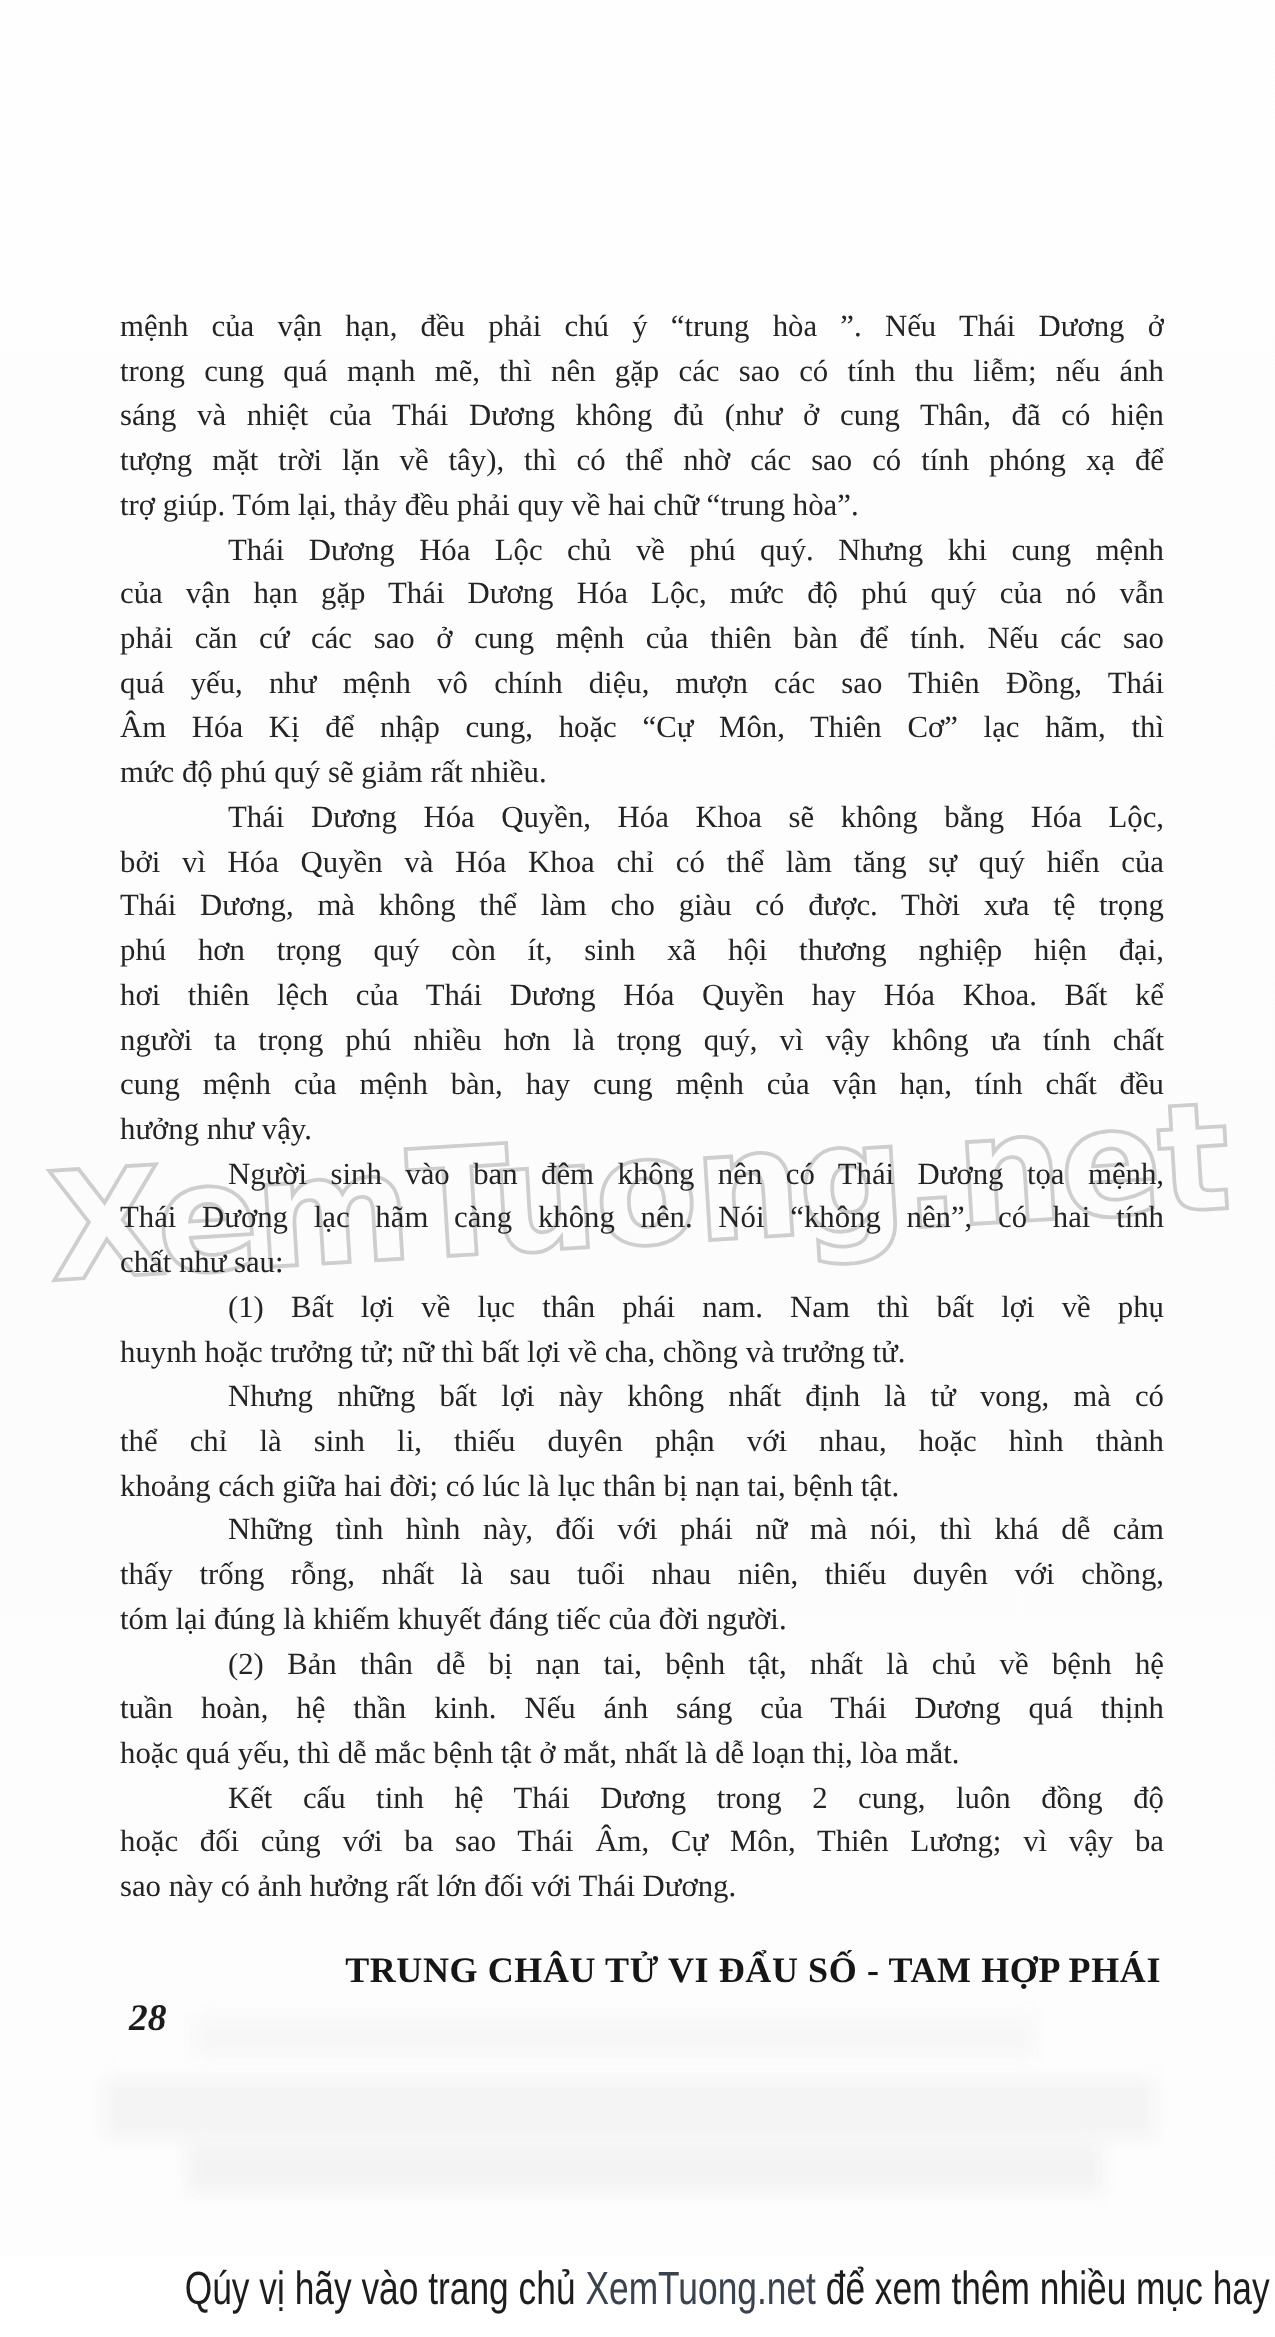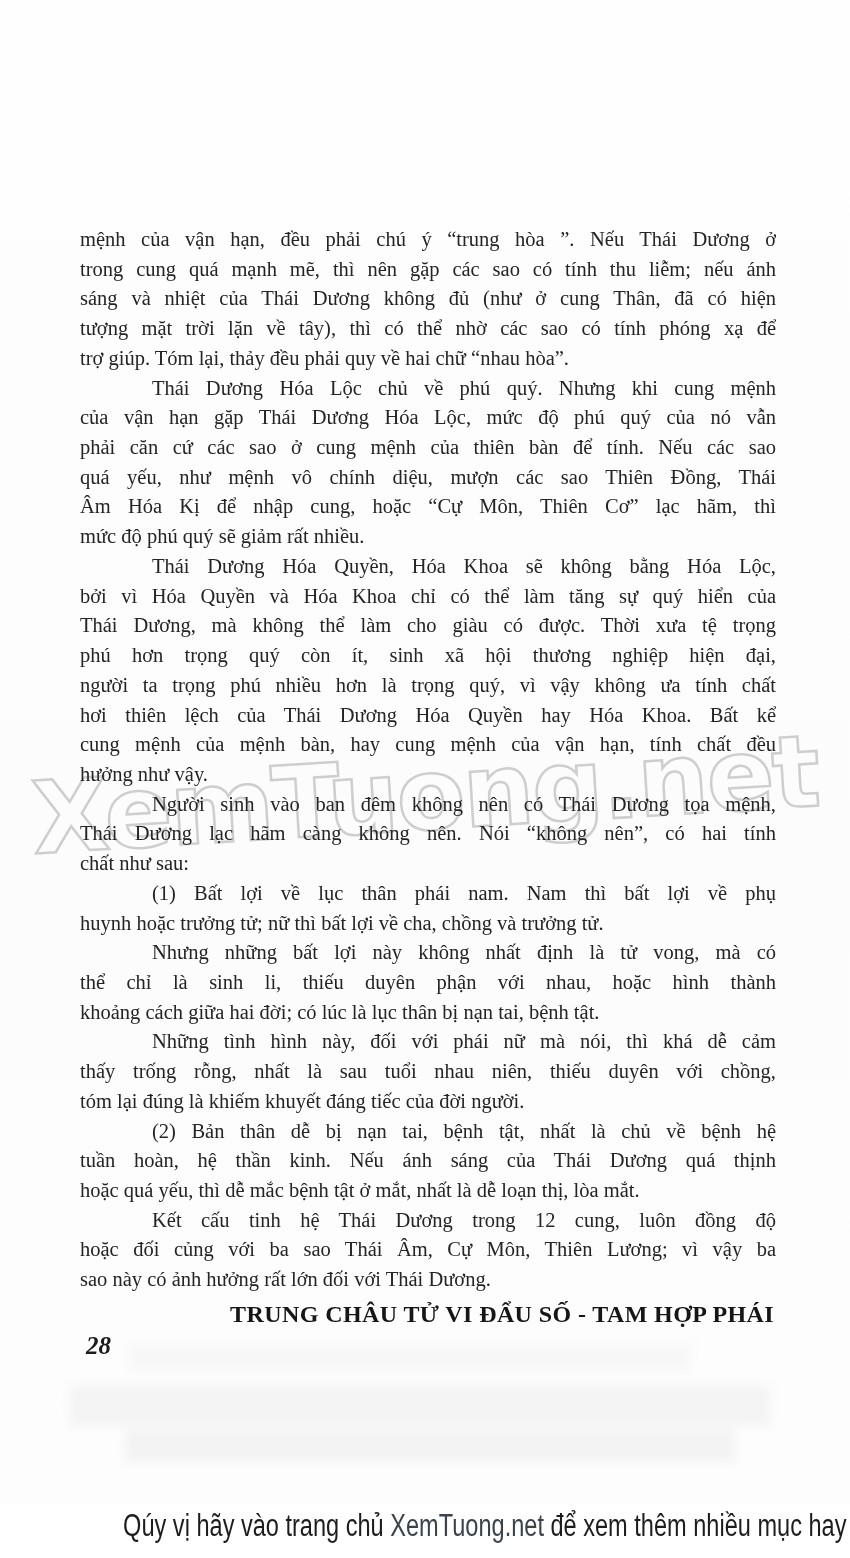--- a/index.html
+++ b/index.html
@@ -9,21 +9,21 @@
     background: #fdfdfd;
     font-family: "Liberation Serif", serif;
     overflow: hidden;
   }
   .scan-page {
     position: absolute; inset: 0;
     background: linear-gradient(180deg, #fefefe 0%, #fcfcfc 55%, #fdfdfd 100%);
   }
   
   .text-block {
-    position: absolute; left: 80px; top: 225px; width: 696px;
+    position: absolute; left: 80px; top: 204px; width: 696px;
     font-size: 20.5px; color: #242424; z-index: 2;
   }
   .line {
     height: 29.72px; line-height: 29.72px;
     text-align: justify; text-align-last: justify;
     overflow: hidden;
   }
   .line.last { text-align-last: left; }
   .line.indent { text-indent: 72px; }
   
@@ -74,50 +74,50 @@
   <div class="artifact a1"></div>
   <div class="artifact a2"></div>
 
   <div class="watermark">XemTuong.net</div>
 
   <div class="text-block">
       <div class="line">mệnh của vận hạn, đều phải chú ý “trung hòa ”. Nếu Thái Dương ở</div>
       <div class="line">trong cung quá mạnh mẽ, thì nên gặp các sao có tính thu liễm; nếu ánh</div>
       <div class="line">sáng và nhiệt của Thái Dương không đủ (như ở cung Thân, đã có hiện</div>
       <div class="line">tượng mặt trời lặn về tây), thì có thể nhờ các sao có tính phóng xạ để</div>
-      <div class="line last">trợ giúp. Tóm lại, thảy đều phải quy về hai chữ “nhau hòa”.</div>
+      <div class="line last">trợ giúp. Tóm lại, thảy đều phải quy về hai chữ “trung hòa”.</div>
       <div class="line indent">Thái Dương Hóa Lộc chủ về phú quý. Nhưng khi cung mệnh</div>
       <div class="line">của vận hạn gặp Thái Dương Hóa Lộc, mức độ phú quý của nó vẫn</div>
       <div class="line">phải căn cứ các sao ở cung mệnh của thiên bàn để tính. Nếu các sao</div>
       <div class="line">quá yếu, như mệnh vô chính diệu, mượn các sao Thiên Đồng, Thái</div>
       <div class="line">Âm Hóa Kị để nhập cung, hoặc “Cự Môn, Thiên Cơ” lạc hãm, thì</div>
       <div class="line last">mức độ phú quý sẽ giảm rất nhiều.</div>
       <div class="line indent">Thái Dương Hóa Quyền, Hóa Khoa sẽ không bằng Hóa Lộc,</div>
       <div class="line">bởi vì Hóa Quyền và Hóa Khoa chỉ có thể làm tăng sự quý hiển của</div>
       <div class="line">Thái Dương, mà không thể làm cho giàu có được. Thời xưa tệ trọng</div>
       <div class="line">phú hơn trọng quý còn ít, sinh xã hội thương nghiệp hiện đại,</div>
+      <div class="line">hơi thiên lệch của Thái Dương Hóa Quyền hay Hóa Khoa. Bất kể</div>
       <div class="line">người ta trọng phú nhiều hơn là trọng quý, vì vậy không ưa tính chất</div>
-      <div class="line">hơi thiên lệch của Thái Dương Hóa Quyền hay Hóa Khoa. Bất kể</div>
       <div class="line">cung mệnh của mệnh bàn, hay cung mệnh của vận hạn, tính chất đều</div>
       <div class="line last">hưởng như vậy.</div>
       <div class="line indent">Người sinh vào ban đêm không nên có Thái Dương tọa mệnh,</div>
       <div class="line">Thái Dương lạc hãm càng không nên. Nói “không nên”, có hai tính</div>
       <div class="line last">chất như sau:</div>
       <div class="line indent">(1) Bất lợi về lục thân phái nam. Nam thì bất lợi về phụ</div>
       <div class="line last">huynh hoặc trưởng tử; nữ thì bất lợi về cha, chồng và trưởng tử.</div>
       <div class="line indent">Nhưng những bất lợi này không nhất định là tử vong, mà có</div>
       <div class="line">thể chỉ là sinh li, thiếu duyên phận với nhau, hoặc hình thành</div>
       <div class="line last">khoảng cách giữa hai đời; có lúc là lục thân bị nạn tai, bệnh tật.</div>
       <div class="line indent">Những tình hình này, đối với phái nữ mà nói, thì khá dễ cảm</div>
       <div class="line">thấy trống rỗng, nhất là sau tuổi nhau niên, thiếu duyên với chồng,</div>
       <div class="line last">tóm lại đúng là khiếm khuyết đáng tiếc của đời người.</div>
       <div class="line indent">(2) Bản thân dễ bị nạn tai, bệnh tật, nhất là chủ về bệnh hệ</div>
       <div class="line">tuần hoàn, hệ thần kinh. Nếu ánh sáng của Thái Dương quá thịnh</div>
       <div class="line last">hoặc quá yếu, thì dễ mắc bệnh tật ở mắt, nhất là dễ loạn thị, lòa mắt.</div>
-      <div class="line indent">Kết cấu tinh hệ Thái Dương trong 12 cung, luôn đồng độ</div>
+      <div class="line indent">Kết cấu tinh hệ Thái Dương trong 2 cung, luôn đồng độ</div>
       <div class="line">hoặc đối củng với ba sao Thái Âm, Cự Môn, Thiên Lương; vì vậy ba</div>
       <div class="line last">sao này có ảnh hưởng rất lớn đối với Thái Dương.</div>
     </div>
 
   <div class="page-number">28</div>
 
   <div class="book-title">TRUNG CHÂU TỬ VI ĐẨU SỐ - TAM HỢP PHÁI</div>
 
   <div class="caption">
     <span class="caption-inner"><span>Qúy vị hãy vào trang chủ </span><span class="caption-link">XemTuong.net</span><span> để xem thêm nhiều mục hay khác</span></span>

